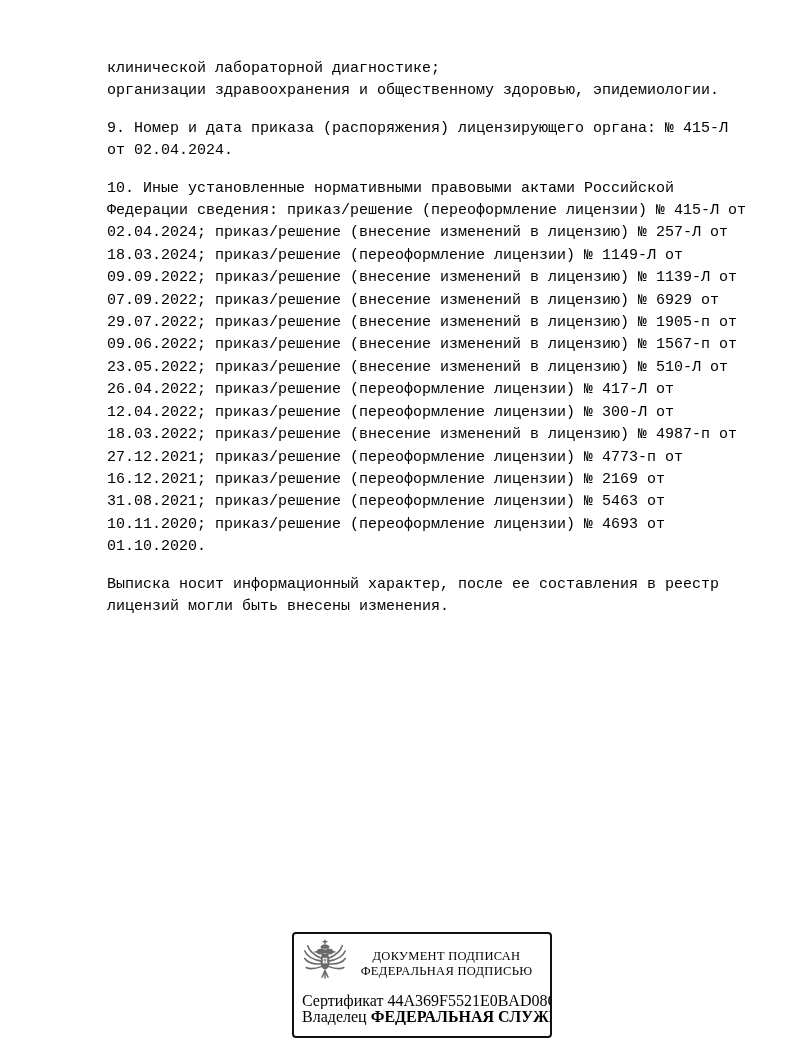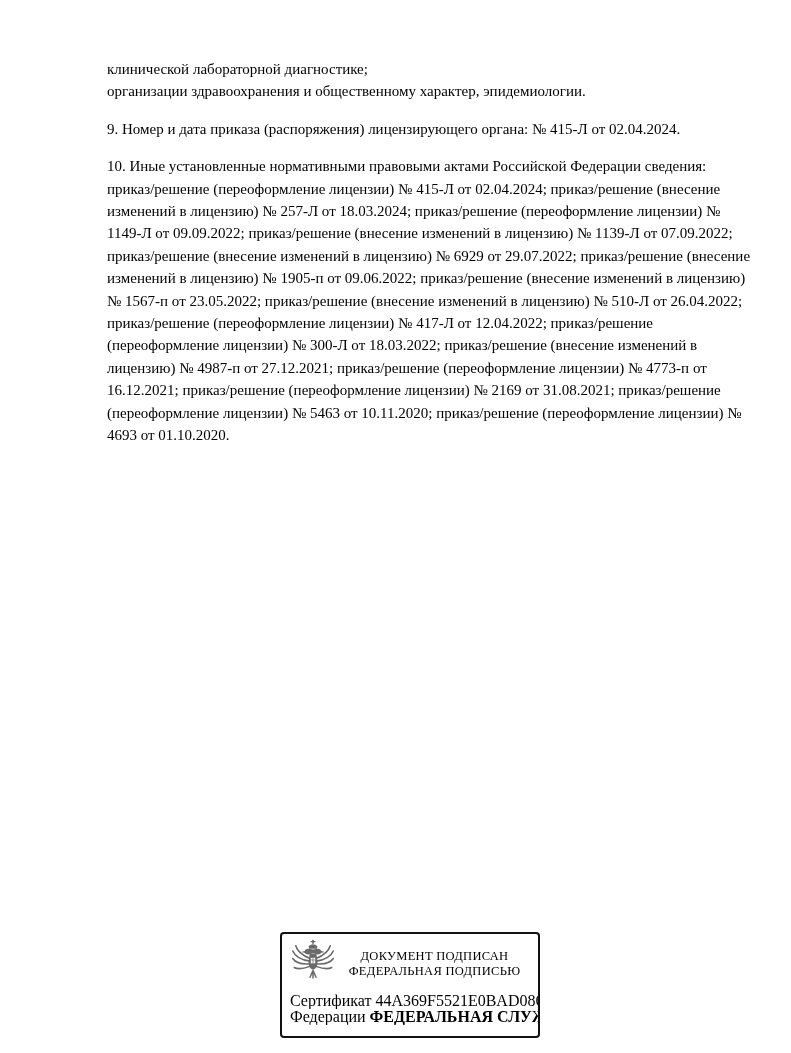--- a/index.html
+++ b/index.html
@@ -17,33 +17,34 @@
     overflow: hidden;
   }
   .content {
     position: absolute;
     left: 91px;
     top: 58px;
     width: 660px;
     font-size: 15px;
     line-height: 22.4px;
     text-align: left;
+    font-family: Liberation Mono, monospace;
   }
   .indent-block {
     margin-left: 16px;
   }
   .content p {
     margin: 15px 0 0 16px;
   }
   .indent-block div {
     margin: 0;
   }
   .stamp {
     position: absolute;
-    left: 280px;
+    left: 292px;
     top: 932px;
     width: 260px;
     height: 106px;
     box-sizing: border-box;
     border: 2px solid #111111;
     border-radius: 4px;
     background: #ffffff;
     overflow: hidden;
   }
   .stamp-head {
@@ -81,24 +82,25 @@
   }
 </style>
 </head>
 <body>
 
 <div class="page">
 
   <div class="content">
     <div class="indent-block">
       <div>клинической лабораторной диагностике;</div>
-      <div>организации здравоохранения и общественному характер, эпидемиологии.</div>
+      <div>организации здравоохранения и общественному здоровью, эпидемиологии.</div>
     </div>
     <p>9. Номер и дата приказа (распоряжения) лицензирующего органа: № 415-Л от 02.04.2024.</p>
     <p>10. Иные установленные нормативными правовыми актами Российской Федерации сведения: приказ/решение (переоформление лицензии) № 415-Л от 02.04.2024; приказ/решение (внесение изменений в лицензию) № 257-Л от 18.03.2024; приказ/решение (переоформление лицензии) № 1149-Л от 09.09.2022; приказ/решение (внесение изменений в лицензию) № 1139-Л от 07.09.2022; приказ/решение (внесение изменений в лицензию) № 6929 от 29.07.2022; приказ/решение (внесение изменений в лицензию) № 1905-п от 09.06.2022; приказ/решение (внесение изменений в лицензию) № 1567-п от 23.05.2022; приказ/решение (внесение изменений в лицензию) № 510-Л от 26.04.2022; приказ/решение (переоформление лицензии) № 417-Л от 12.04.2022; приказ/решение (переоформление лицензии) № 300-Л от 18.03.2022; приказ/решение (внесение изменений в лицензию) № 4987-п от 27.12.2021; приказ/решение (переоформление лицензии) № 4773-п от 16.12.2021; приказ/решение (переоформление лицензии) № 2169 от 31.08.2021; приказ/решение (переоформление лицензии) № 5463 от 10.11.2020; приказ/решение (переоформление лицензии) № 4693 от 01.10.2020.</p>
+    <p>Выписка носит информационный характер, после ее составления в реестр лицензий могли быть внесены изменения.</p>
   </div>
 
   <div class="stamp">
     <div class="stamp-head">
       <span class="emblem">
         <svg viewBox="0 0 64 64" width="48" height="52" xmlns="http://www.w3.org/2000/svg" aria-hidden="true">
           <g stroke="#6a6a6a" stroke-width="2.1" fill="none" stroke-linecap="round">
             <path d="M28 26 C 18 22, 11 16, 9 9"></path>
             <path d="M28 29.5 C 16 28, 8 23, 5 16"></path>
             <path d="M28 33 C 17 34, 9 32, 5 26"></path>
@@ -123,17 +125,17 @@
           <path d="M32 25.6 V31.9 M29.6 28 H34.4" stroke="#6a6a6a" stroke-width="1" fill="none"></path>
         </svg>
       </span>
       <div class="stamp-title">
         <div>ДОКУМЕНТ ПОДПИСАН</div>
         <div>ФЕДЕРАЛЬНАЯ ПОДПИСЬЮ</div>
       </div>
     </div>
     <div class="stamp-rows">
       <div class="stamp-row"><span>Сертификат</span> <span>44A369F5521E0BAD08610CBB88257ED3</span></div>
-      <div class="stamp-row"><span>Федерации</span> <span class="owner-value">ФЕДЕРАЛЬНАЯ СЛУЖБА ПО НАДЗОРУ В С</span></div>
+      <div class="stamp-row"><span>Владелец</span> <span class="owner-value">ФЕДЕРАЛЬНАЯ СЛУЖБА ПО НАДЗОРУ В С</span></div>
     </div>
   </div>
 
 </div>
 
 </body></html>

